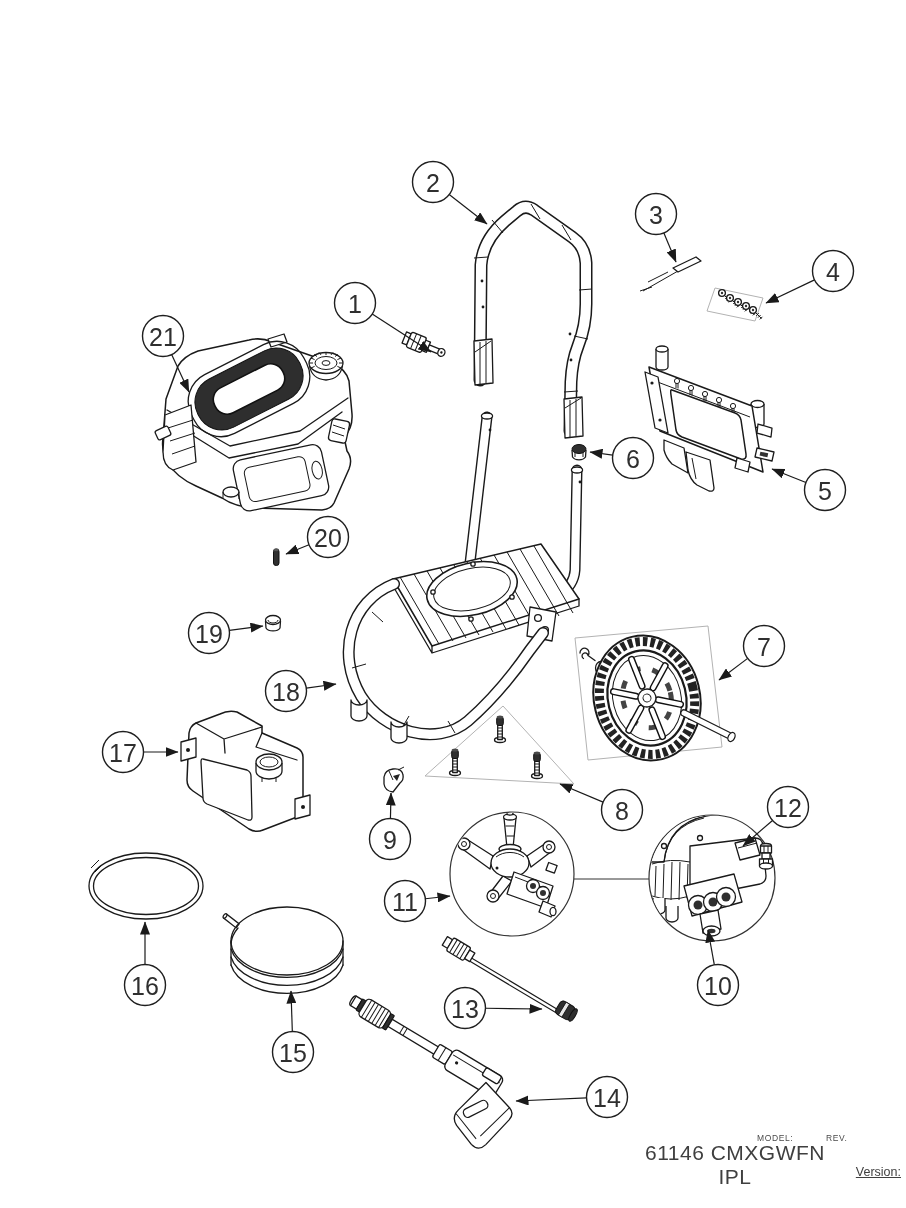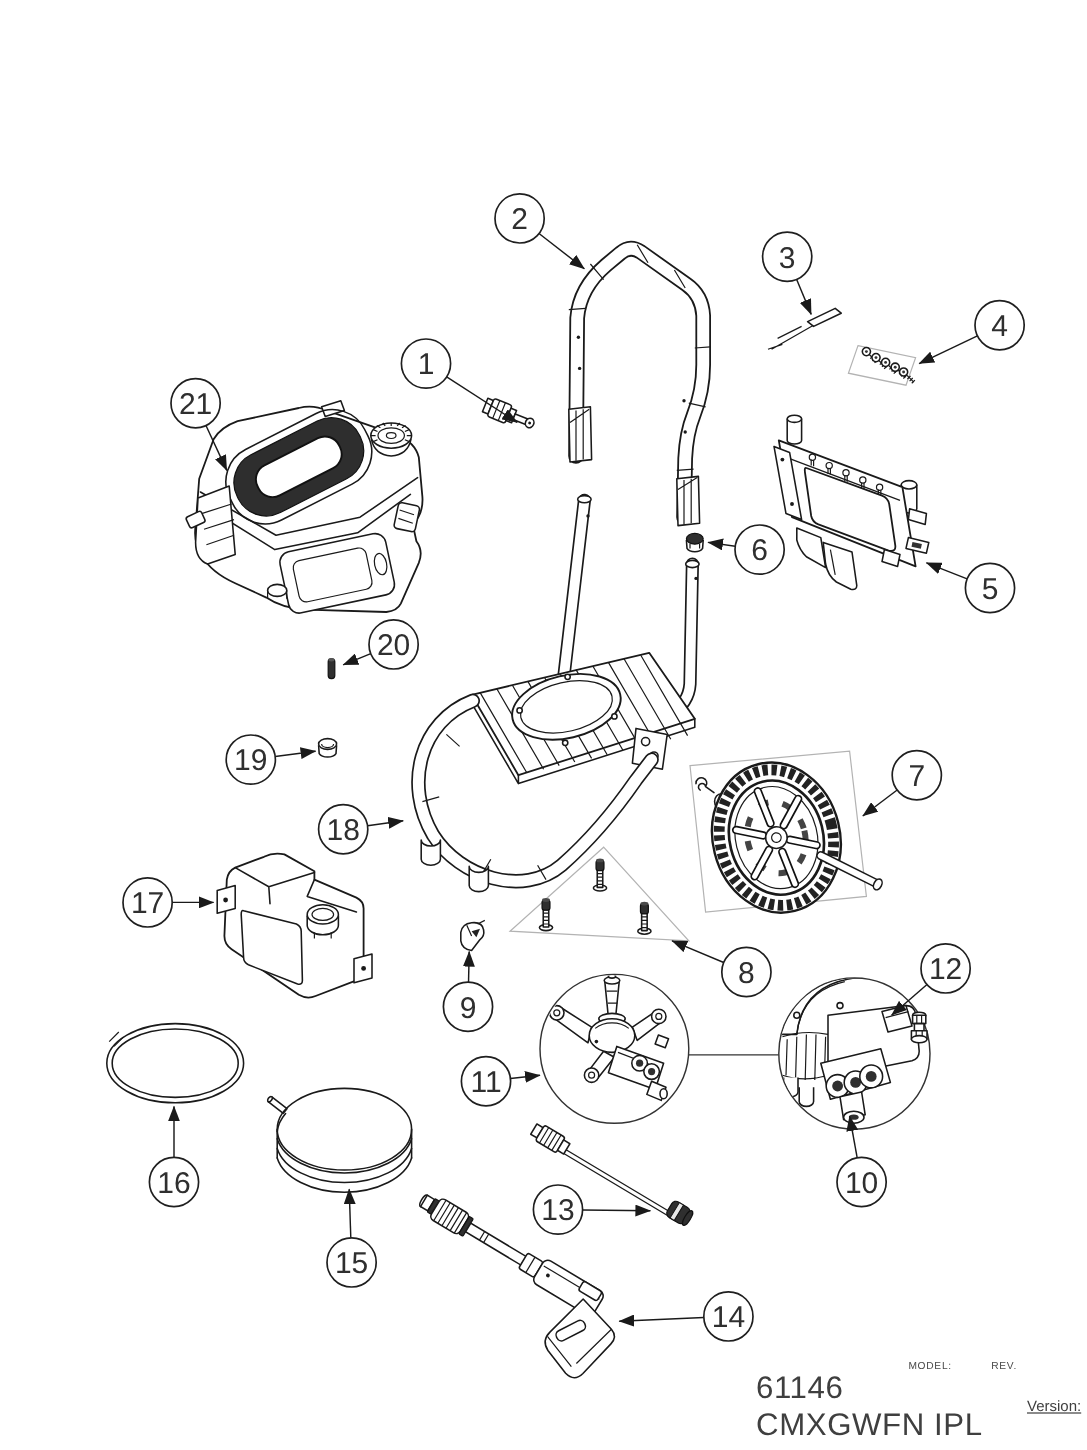--- a/index.html
+++ b/index.html
@@ -12,21 +12,21 @@
   .dk{fill:#2f2f2f;stroke:#111111;stroke-width:1;}
   .lt{fill:none;stroke:#b3b3b3;stroke-width:1;}
   .tubeO{fill:none;stroke:#1a1a1a;stroke-width:13;stroke-linecap:round;stroke-linejoin:round;}
   .tubeI{fill:none;stroke:#ffffff;stroke-width:10;stroke-linecap:round;stroke-linejoin:round;}
   .tubeO2{fill:none;stroke:#1a1a1a;stroke-width:11;stroke-linecap:round;}
   .tubeI2{fill:none;stroke:#ffffff;stroke-width:8.2;stroke-linecap:round;}
   .tubeO3{fill:none;stroke:#1a1a1a;stroke-width:12;stroke-linecap:round;stroke-linejoin:round;}
   .tubeI3{fill:none;stroke:#ffffff;stroke-width:9.2;stroke-linecap:round;stroke-linejoin:round;}
   .tn{fill:none;stroke:#1a1a1a;stroke-width:1;}
   .footer-small{position:absolute;color:#4a4a4a;font-size:8.5px;letter-spacing:.6px;text-align:right;}
-  .footer-model{position:absolute;color:#3f3f3f;font-size:26px;letter-spacing:.5px;text-align:left;}
+  .footer-model{position:absolute;color:#3f3f3f;font-size:21px;letter-spacing:.5px;text-align:center;}
   .footer-version{position:absolute;color:#3f3f3f;font-size:12.5px;text-align:right;}
 </style>
 </head>
 <body>
 
 <div id="page">
 <svg width="906" height="1208" viewBox="0 0 906 1208">
   <defs>
     <marker id="arr" markerUnits="userSpaceOnUse" markerWidth="14" markerHeight="10" refX="12.5" refY="5" orient="auto">
       <path d="M0,0 L13,5 L0,10 Z" fill="#1a1a1a"></path>

